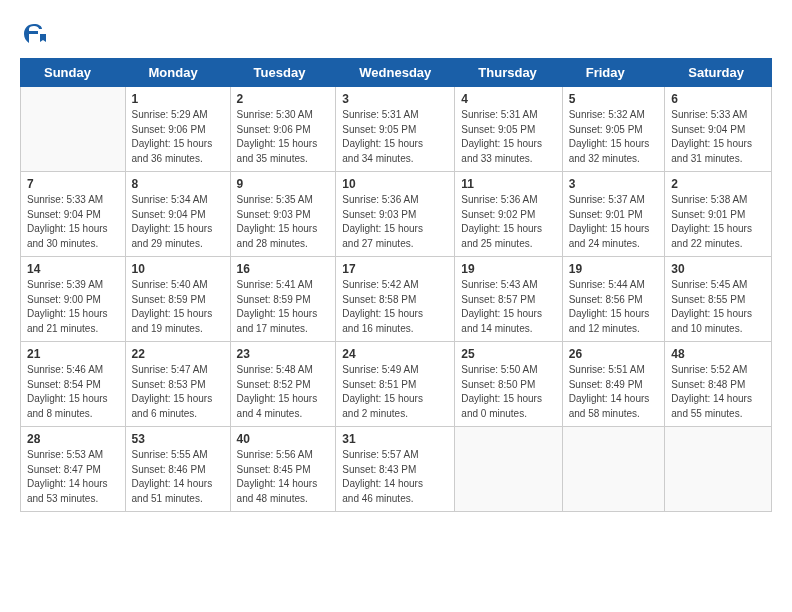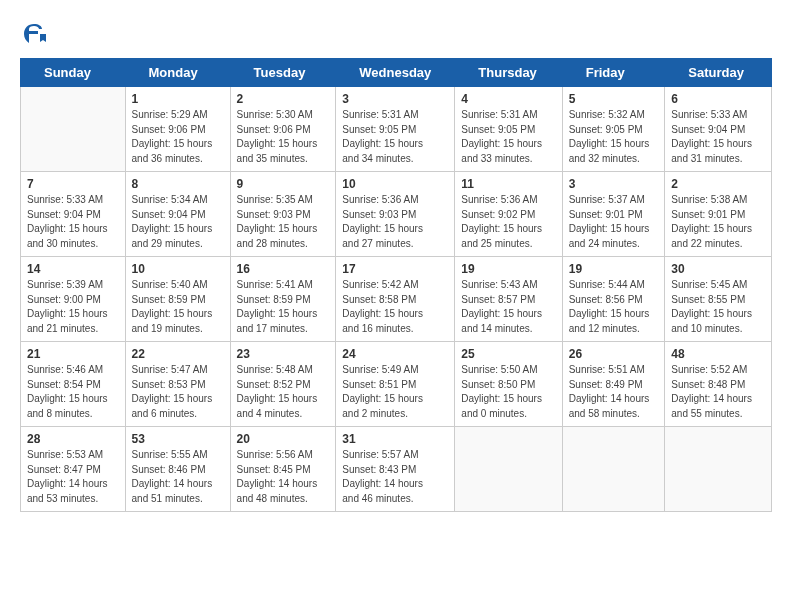--- a/index.html
+++ b/index.html
@@ -238,21 +238,21 @@
       <tr>
         <td>
           <span class="day-number">28</span>
           <div class="day-info">Sunrise: 5:53 AM<br>Sunset: 8:47 PM<br>Daylight: 14 hours<br>and 53 minutes.</div>
         </td>
         <td>
           <span class="day-number">53</span>
           <div class="day-info">Sunrise: 5:55 AM<br>Sunset: 8:46 PM<br>Daylight: 14 hours<br>and 51 minutes.</div>
         </td>
         <td>
-          <span class="day-number">20</span>
+          <span class="day-number">40</span>
           <div class="day-info">Sunrise: 5:56 AM<br>Sunset: 8:45 PM<br>Daylight: 14 hours<br>and 48 minutes.</div>
         </td>
         <td>
           <span class="day-number">31</span>
           <div class="day-info">Sunrise: 5:57 AM<br>Sunset: 8:43 PM<br>Daylight: 14 hours<br>and 46 minutes.</div>
         </td>
         <td class="empty-cell"></td>
         <td class="empty-cell"></td>
         <td class="empty-cell"></td>
       </tr>

